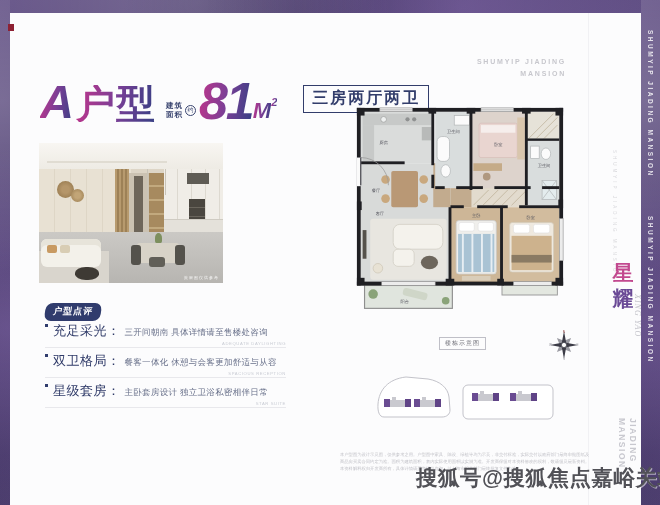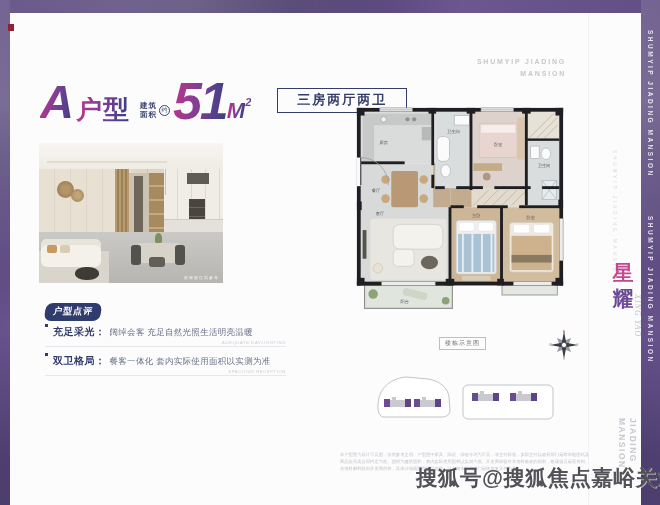--- a/index.html
+++ b/index.html
@@ -20,31 +20,31 @@
              align-items:center;justify-content:flex-start;gap:38px;padding-top:30px;box-sizing:border-box;}
   .bar-right span{writing-mode:vertical-rl;font-size:6.5px;letter-spacing:2.5px;
              color:rgba(255,255,255,.82);font-weight:bold;}
   .red-mark{left:8px;top:24px;width:6px;height:7px;background:#8e2133;z-index:7;}
 
   
   .title-block{left:40px;top:76px;height:46px;display:flex;align-items:flex-end;z-index:2;}
   .grad{background:linear-gradient(97deg,#b8368c 5%,#7a3f96 50%,#3c3f85 95%);
         -webkit-background-clip:text;background-clip:text;color:transparent;}
   .unit-letter{font-size:47px;font-style:italic;font-weight:bold;line-height:.82;}
-  .unit-word{font-size:26px;font-weight:bold;line-height:.95;margin-left:2px;letter-spacing:1px;}
+  .unit-word{font-size:39px;font-weight:bold;line-height:.95;margin-left:2px;letter-spacing:1px;}
   .area-mini{display:flex;align-items:center;margin:0 3px 3px 10px;}
   .area-mini-col{display:flex;flex-direction:column;font-size:7.5px;font-weight:bold;
                  color:#3a4570;line-height:1.2;letter-spacing:1px;}
   .area-approx{width:9px;height:9px;border:1px solid #3a4570;border-radius:50%;font-size:6px;
                display:flex;align-items:center;justify-content:center;color:#3a4570;margin-left:2px;}
   .area-99{font-size:52px;font-style:italic;font-weight:bold;line-height:.78;letter-spacing:-2px;}
   .area-unit{font-size:22px;font-style:italic;font-weight:bold;line-height:1;}
   .area-exp{font-size:11px;font-style:italic;font-weight:bold;vertical-align:super;line-height:1;margin-bottom:14px;}
-  .layout-tag{margin:0 0 9px 26px;border:1px solid #323d6b;color:#323d6b;font-size:13px;
-              letter-spacing:2px;padding:2px 19px 3px;font-weight:bold;white-space:nowrap;}
+  .layout-tag{margin:0 0 9px 26px;border:1px solid #323d6b;color:#323d6b;font-size:16px;
+              letter-spacing:2px;padding:2px 8px 3px;font-weight:bold;white-space:nowrap;}
 
   
   .photo{left:39px;top:143px;width:184px;height:140px;overflow:hidden;background:#ddd5c6;z-index:2;}
   .photo > div{position:absolute;}
   .ph-ceiling{left:0;top:0;width:184px;height:26px;background:linear-gradient(#f8f6f2,#eeebe4);}
   .ph-ceilline{left:8px;top:18px;width:120px;height:2px;background:#e0dcd2;}
   .ph-backwall{left:0;top:26px;width:92px;height:74px;background:#e8e1d3;
      background-image:repeating-linear-gradient(90deg,transparent 0 15px,#ded6c6 15px 16px);}
   .ph-art1{left:18px;top:38px;width:17px;height:17px;border-radius:50%;
      background:radial-gradient(circle,#b5966a 30%,#8f7348 100%);}
@@ -77,21 +77,21 @@
   .ph-pend1{left:108px;top:26px;width:1px;height:30px;background:#c9c4b8;}
   .ph-pend2{left:126px;top:26px;width:1px;height:26px;background:#c9c4b8;}
   .ph-caption{right:4px;bottom:3px;font-size:4px;color:rgba(255,255,255,.85);letter-spacing:1px;}
 
   
   .badge{left:45px;top:303px;background:#303c6d;color:#fff;font-size:9px;font-weight:bold;
          letter-spacing:1px;padding:2px 8px 3px;border-radius:7px;transform:skewX(-8deg);z-index:2;}
   .review-list{left:45px;top:318px;width:241px;z-index:2;}
   .rev-item{position:relative;border-bottom:1px solid #e8e8ec;padding:3px 0 7px 8px;}
   .rev-bullet{position:absolute;left:0;top:6px;width:3px;height:3px;background:#303c6d;}
-  .rev-label{font-size:10px;font-weight:bold;color:#2f3a68;letter-spacing:.5px;margin-top:19px;}
+  .rev-label{font-size:13px;font-weight:normal;color:#2f3a68;letter-spacing:.5px;margin-top:19px;}
   .rev-text{font-size:8.5px;color:#68708a;margin-left:4px;letter-spacing:.3px;}
   .rev-note{position:absolute;right:0;bottom:1px;font-size:4.2px;color:#c9ccd4;letter-spacing:.6px;}
 
   
   .plan{left:355px;top:104px;width:210px;height:214px;z-index:2;}
   .plan-caption{left:439px;top:337px;font-size:6px;color:#74747c;border:1px solid #bfbfc7;
                 padding:1px 5px;letter-spacing:1px;z-index:2;}
   .compass{left:549px;top:330px;width:30px;height:30px;z-index:2;}
   .site{left:368px;top:372px;width:190px;height:50px;z-index:2;}
 
@@ -132,21 +132,21 @@
   <div class="abs title-block">
     <span class="unit-letter grad">A</span>
     <span class="unit-word grad">户型</span>
     <span class="area-mini">
       <span class="area-mini-col">
         <span>建筑</span>
         <span>面积</span>
       </span>
       <span class="area-approx">约</span>
     </span>
-    <span class="area-99 grad">51</span>
+    <span class="area-99 grad">81</span>
     <span class="area-unit grad">M</span>
     <span class="area-exp grad">2</span>
     <span class="layout-tag">三房两厅两卫</span>
   </div>
 
   <div class="abs tr-brand">
     <div>SHUMYIP JIADING</div>
     <div>MANSION</div>
   </div>
 
@@ -177,27 +177,32 @@
     <div class="ph-chair2"></div>
     <div class="ph-chair3"></div>
     <div class="ph-plant"></div>
     <div class="ph-caption">效果图仅供参考</div>
   </div>
 
   <div class="abs badge">户型点评</div>
   <div class="abs review-list">
     <div class="rev-item">
       <span class="rev-bullet"></span>
-      <span class="rev-label">充足采光：</span><span class="rev-text">阔绰会客 充足自然光照生活明亮温暖</span>
+      <span class="rev-label">充足采光：</span><span class="rev-text">三开间朝南 具体详情请至售楼处咨询</span>
       <span class="rev-note">ADEQUATE DAYLIGHTING</span>
     </div>
     <div class="rev-item">
       <span class="rev-bullet"></span>
-      <span class="rev-label">双卫格局：</span><span class="rev-text">餐客一体化 套内实际使用面积以实测为准</span>
+      <span class="rev-label">双卫格局：</span><span class="rev-text">餐客一体化 休憩与会客更加舒适与从容</span>
       <span class="rev-note">SPACIOUS RECEPTION</span>
+    </div>
+    <div class="rev-item">
+      <span class="rev-bullet"></span>
+      <span class="rev-label">星级套房：</span><span class="rev-text">主卧套房设计 独立卫浴私密相伴日常</span>
+      <span class="rev-note">STAR SUITE</span>
     </div>
   </div>
 
   <svg class="abs plan" viewBox="0 0 220 224">
 
     <rect x="6" y="8" width="76" height="54" fill="#dadcdb"></rect>
     <rect x="6" y="62" width="94" height="126" fill="#d8dad9"></rect>
     <rect x="82" y="62" width="18" height="46" fill="#c2ab8e"></rect>
     <rect x="100" y="88" width="80" height="20" fill="#c2ab8e"></rect>
     <rect x="84" y="8" width="38" height="80" fill="#d9dddd"></rect>

